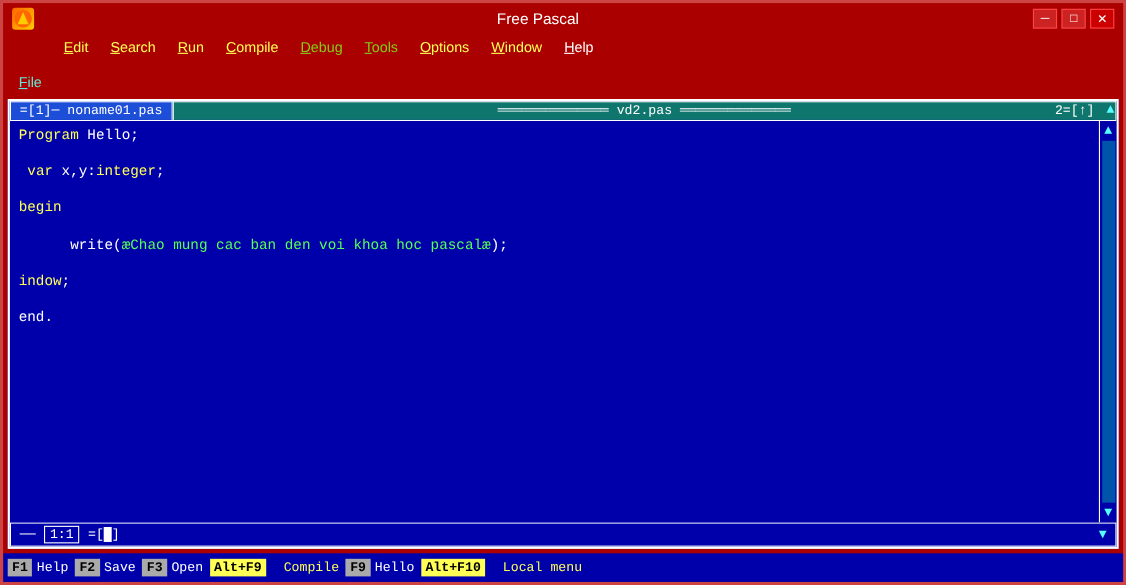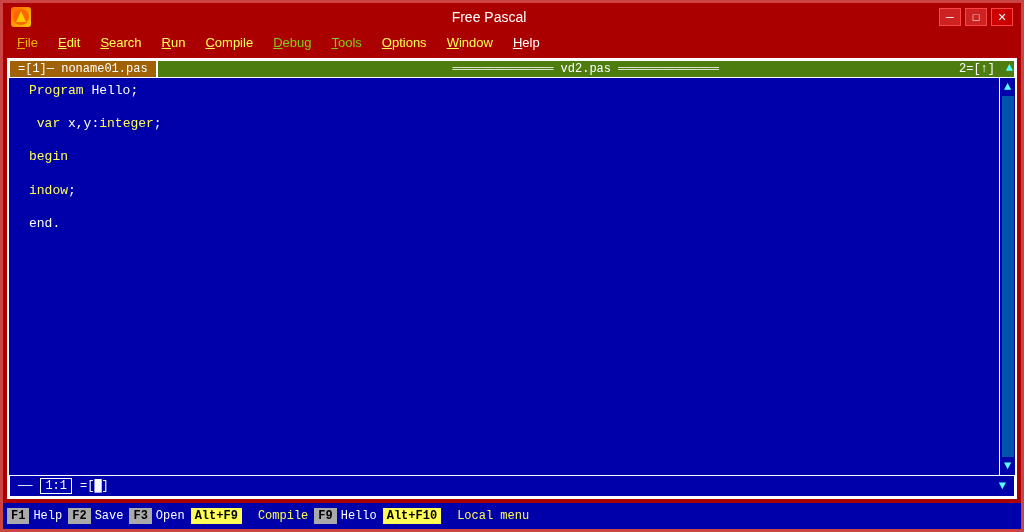--- a/index.html
+++ b/index.html
@@ -79,21 +79,21 @@
     .menu-item {
       color: white;
       font-size: 13px;
       font-family: Arial, sans-serif;
       padding: 2px 10px;
       cursor: pointer;
     }
     .menu-item .underline-char {
       text-decoration: underline;
     }
-    .menu-item:first-child { color: #eab308; }
+    .menu-item:first-child { color: #5eead4; margin-top: 32px; }
     .menu-item:nth-child(2) { color: #ffff55; }
     .menu-item:nth-child(3) { color: #ffff55; }
     .menu-item:nth-child(4) { color: #ffff55; }
     .menu-item:nth-child(5) { color: #ffff55; }
     .menu-item:nth-child(6) { color: #84cc16; }
     .menu-item:nth-child(7) { color: #84cc16; }
     .menu-item:nth-child(8) { color: #ffff55; }
     .menu-item:nth-child(9) { color: #ffff55; }
     #main-area {
       flex: 1;
@@ -117,31 +117,31 @@
       border-bottom: 1px solid #ffffff;
       position: relative;
     }
     #tab-noname {
       color: white;
       font-size: 12px;
       font-family: 'Courier New', monospace;
       padding: 1px 8px;
       border: 1px solid white;
       border-bottom: none;
-      background: #a16207;
+      background: #1d4ed8;
       flex: 0 0 auto;
     }
     #tab-vd2 {
       color: white;
       font-size: 12px;
       font-family: 'Courier New', monospace;
       padding: 1px 8px;
       border: 1px solid white;
       border-bottom: none;
-      background: #4d7c0f;
+      background: #0f766e;
       flex: 1;
       text-align: center;
     }
     #tab-right-num {
       position: absolute;
       right: 20px;
       top: 2px;
       color: white;
       font-size: 12px;
     }
@@ -164,21 +164,20 @@
       color: white;
       font-size: 13px;
       font-family: 'Courier New', Courier, monospace;
       padding: 4px 8px;
       overflow: hidden;
       white-space: pre;
     }
     .code-line {
       line-height: 1.4;
       display: block;
-      margin-left: 12px;
     }
     .kw { color: #ffff55; }
     .normal { color: white; }
     .str { color: #55ff55; }
     #scrollbar-right {
       width: 16px;
       background: #0000aa;
       border-left: 1px solid white;
       display: flex;
       flex-direction: column;
@@ -302,20 +301,21 @@
         <div id="tab-noname">=[1]─ noname01.pas</div>
         <div id="tab-vd2">══════════════ vd2.pas ══════════════</div>
         <span id="tab-right-num">2=[↑]</span>
         <span id="tab-scroll-right">▲</span>
       </div>
 
       <div id="editor-body">
         <div id="code-area"><span class="code-line"><span class="kw">Program</span><span class="normal"> Hello;</span></span>
 <span class="code-line"><span class="normal"> </span><span class="kw">var</span><span class="normal"> x,y:</span><span class="kw">integer</span><span class="normal">;</span></span>
 <span class="code-line"><span class="kw">begin</span></span>
+<span class="code-line"><span class="normal">      write(</span><span class="str">æChao mung cac ban den voi khoa hoc pascalæ</span><span class="normal">);</span></span>
 <span class="code-line"><span class="kw">indow</span><span class="normal">;</span></span>
 <span class="code-line"><span class="normal">end.</span></span>
 </div>
         <div id="scrollbar-right">
           <div id="scroll-up">▲</div>
           <div id="scroll-thumb"></div>
           <div id="scroll-down">▼</div>
         </div>
       </div>
 

